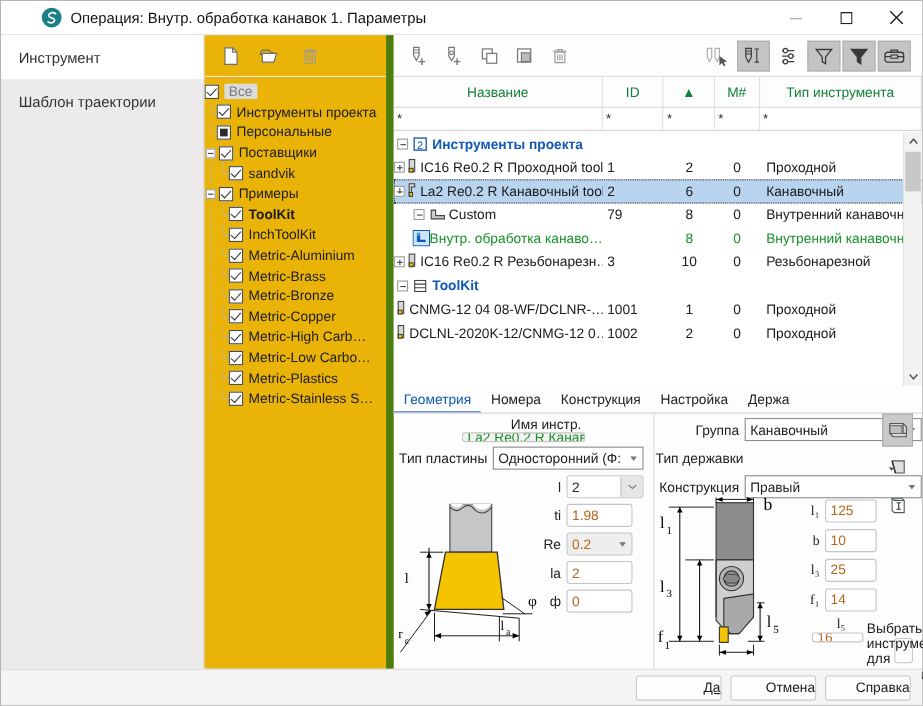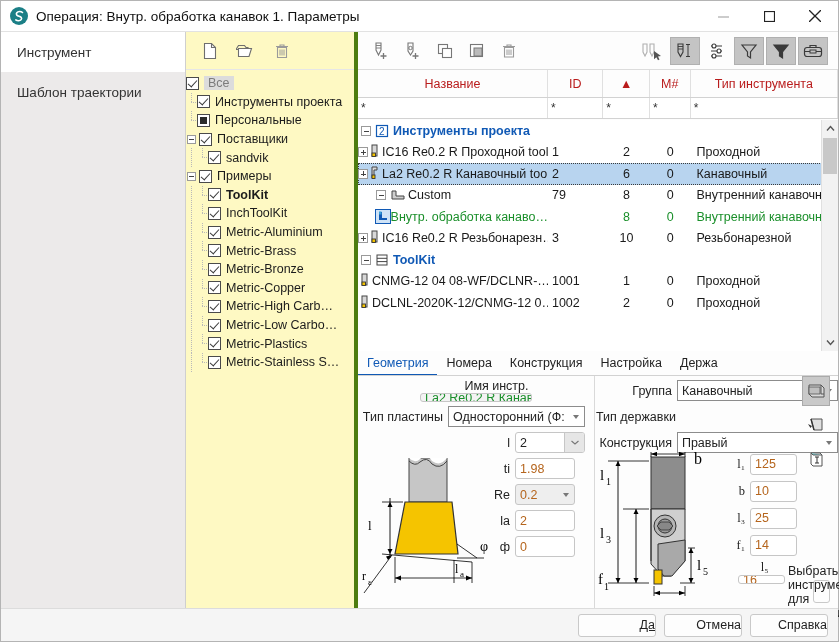--- a/index.html
+++ b/index.html
@@ -17,21 +17,21 @@
     width: 839px; height: 642px;
     border: 1px solid #b4b4b4;
     background: #fdfdfd;
   }
 
   
   .titlebar {
     position: absolute; top: 0; left: 0; right: 0; height: 31px;
     background: #ffffff;
     border-bottom: 1px solid #e2e2e2;
-    display: flex; align-items: center;
+    display: flex; align-items: center; padding-left: 28px;
   }
   .title-icon {
     width: 18px; height: 18px; margin-left: 9px; margin-right: 8px;
     border-radius: 50%;
     background: #1b7f86;
     display: flex; align-items: center; justify-content: center;
     color: #fff; font-size: 12px; font-weight: bold;
     font-family: "Liberation Serif", serif;
   }
   .title-text { font-size: 13.5px; color: #111; white-space: nowrap; }
@@ -50,22 +50,22 @@
   }
   .nav-item {
     height: 40px; display: flex; align-items: center;
     padding-left: 16px; font-size: 13.5px; color: #333;
   }
   .nav-item.active { background: #ffffff; color: #333; }
 
   
   .treepanel {
     position: absolute; top: 31px; left: 185px; width: 172px; bottom: 33px;
-    background: #fef9c3;
-    border-right: 4px solid #4d7c0f;
+    background: #eab308;
+    border-right: 7px solid #4d7c0f;
   }
   .tree-toolbar {
     height: 38px; display: flex; align-items: center;
     gap: 16px; padding-left: 14px;
     border-bottom: 1px solid #e6e6e6;
   }
   .tbico { width: 20px; height: 20px; display:block; }
   .tree-body { position: absolute; top: 39px; left: 0; right: 0; bottom: 0; padding-top: 3px; overflow: hidden; }
   .trow {
     display: flex; align-items: center; height: 18.6px;
@@ -123,21 +123,21 @@
   .spacer { flex: 1 1 auto; }
 
   
   .tablewrap { position: absolute; top: 38px; left: 0; right: 0; height: 281px; }
   .thead {
     display: flex; height: 28px; background: #fdfdfd;
     border-bottom: 1px solid #d2d2d2;
   }
   .th {
     display: flex; align-items: center; justify-content: center;
-    font-size: 12.5px; color: #b91c1c;
+    font-size: 12.5px; color: #15803d;
     border-right: 1px solid #e0e0e0;
   }
   .tfilter { display: flex; height: 21px; border-bottom: 1px solid #d2d2d2; background:#fff; }
   .tf { border-right: 1px solid #e0e0e0; display:flex; align-items:center; padding-left:3px;
         color:#333; font-size:12px; }
   .tbody { position:absolute; top:50px; left:0; right:0; bottom:0; background:#fff; overflow:hidden; }
   .tr { display: flex; height: 21.5px; align-items: center; font-size: 12.5px; }
   .tr.sel { background: #b8d4ef; }
   .tr.selbox { outline: 1px dotted #3b3b3b; outline-offset: -1px; }
   .td { display: flex; align-items: center; height: 100%; overflow: hidden; white-space: nowrap; }

